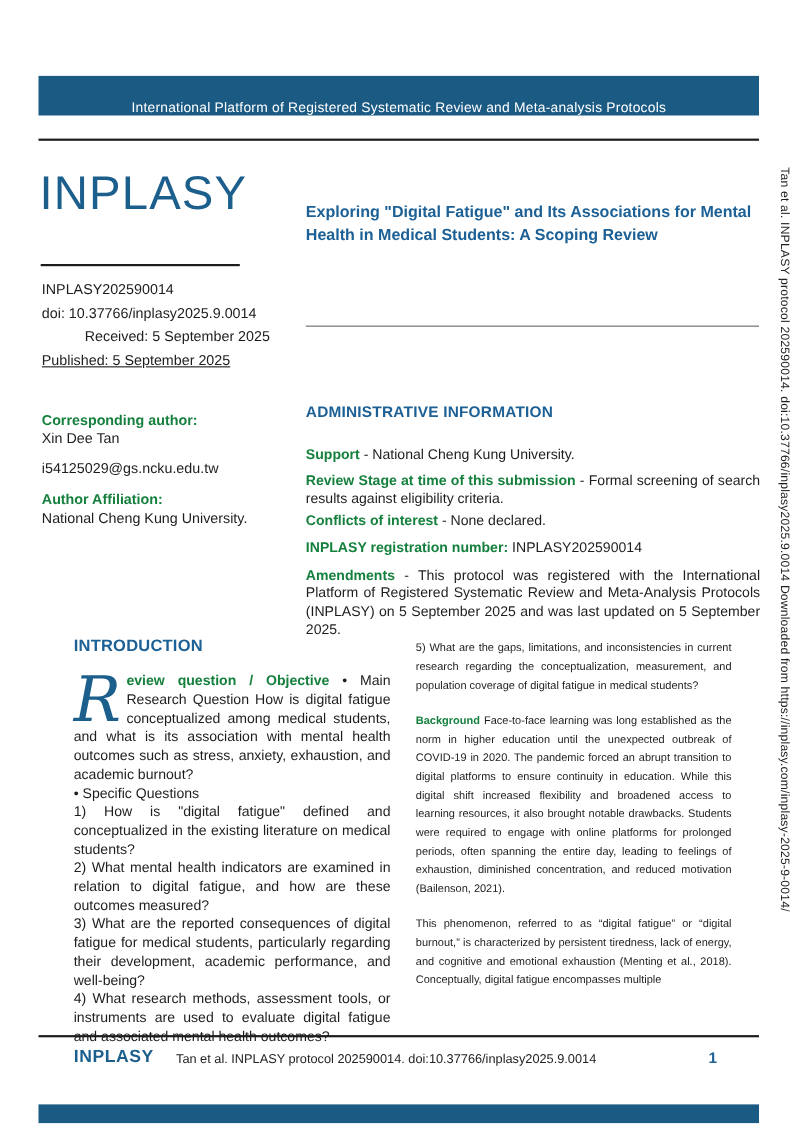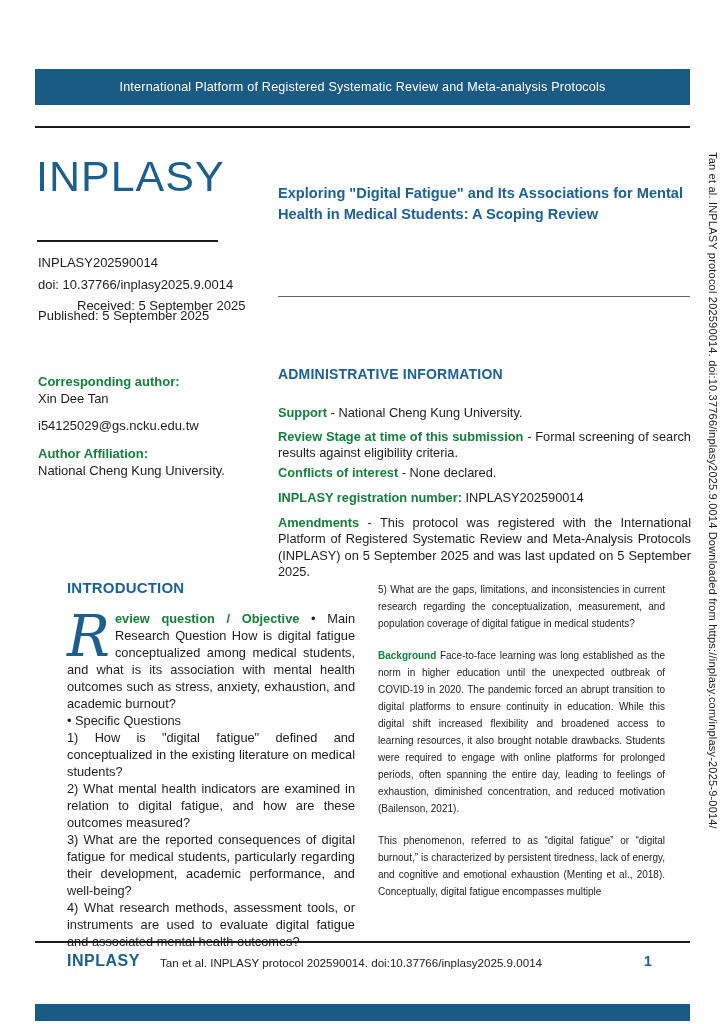--- a/index.html
+++ b/index.html
@@ -2,31 +2,31 @@
 <html><head>
 <meta charset="utf-8">
 <style>
   html,body{margin:0;padding:0;background:#ffffff;}
   .page{
     position:relative;width:724px;height:1024px;background:#ffffff;overflow:hidden;
     font-family:"Liberation Sans",sans-serif;color:#1d1d1d;
   }
   .banner{
     position:absolute;left:35px;top:69px;width:655px;height:36px;background:#1b5a83;
-    color:#ffffff;display:flex;align-items:center;justify-content:center;
+    color:#ffffff;display:flex;align-items:flex-end;justify-content:center;
     font-size:12.6px;letter-spacing:.2px;
   }
   .rule{position:absolute;background:#1c1c1c;}
   .rule-top{left:35px;top:126px;width:655px;height:2px;}
   .rule-logo{left:37px;top:240px;width:181px;height:2px;}
   .rule-authors{left:278px;top:296px;width:412px;height:1px;background:#666;}
   .rule-footer{left:35px;top:941px;width:655px;height:2px;}
   .logo{position:absolute;left:36px;top:152px;font-size:43px;color:#1c5f8d;letter-spacing:1px;}
   .meta{position:absolute;left:38px;font-size:13px;color:#1d1d1d;}
-  .m-reg{top:255px;} .m-doi{top:277px;} .m-rec{top:298px;margin-left:39px;} .m-pub{top:308px;}
+  .m-reg{top:255px;} .m-doi{top:277px;} .m-rec{top:298px;margin-left:39px;} .m-pub{top:320px;text-decoration:underline;}
   .m-corr-label{top:374px;} .m-corr-name{top:391px;}
   .m-email{top:418px;} .m-affil-label{top:446px;} .m-affil{top:463px;}
   .blue-label{color:#15803d;font-weight:bold;}
   .title{
     position:absolute;left:278px;top:183px;width:410px;
     font-size:14.6px;font-weight:bold;color:#1c6095;line-height:21px;
   }
   .authors{position:absolute;left:278px;top:309px;font-size:13px;}
   .admin-head{position:absolute;left:278px;top:366px;font-size:14px;font-weight:bold;color:#1c6095;letter-spacing:.2px;}
   .admin-item{position:absolute;left:278px;width:413px;font-size:12.8px;line-height:16.5px;text-align:justify;}

